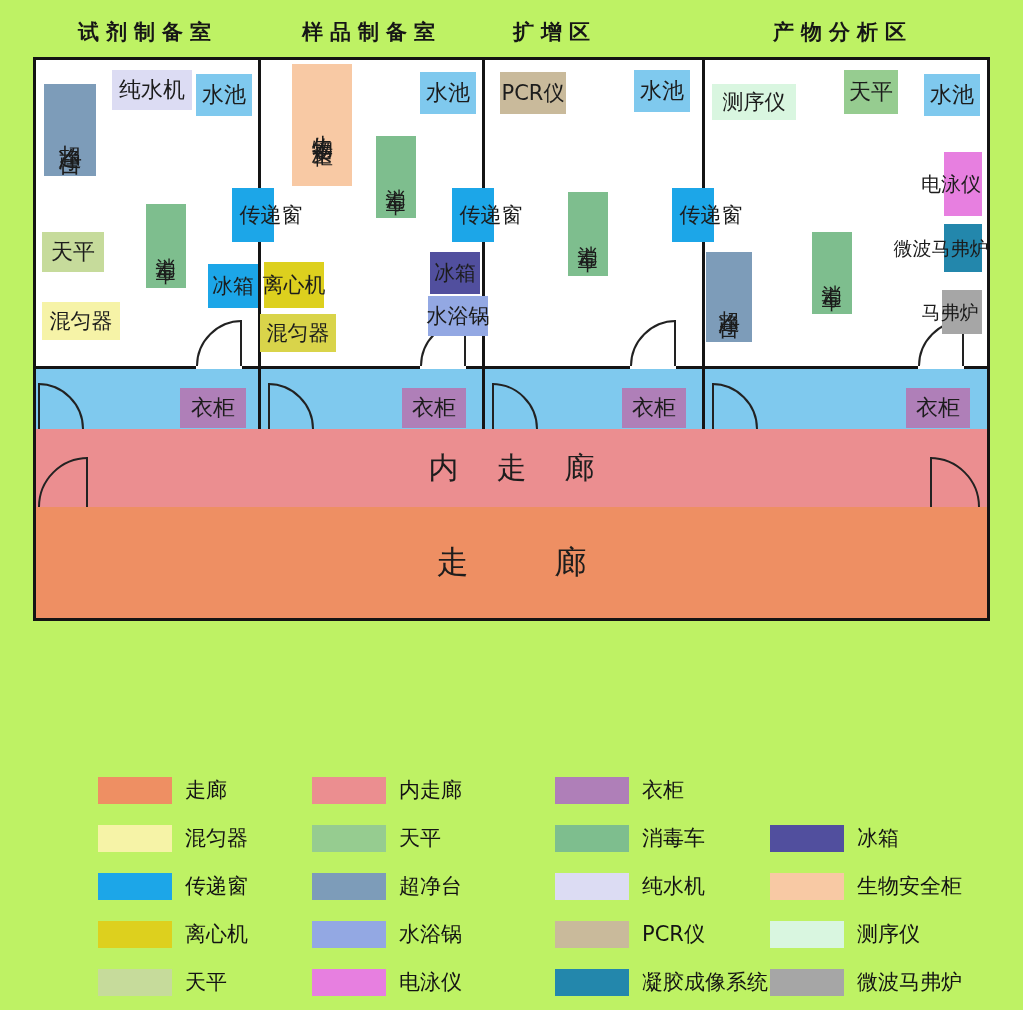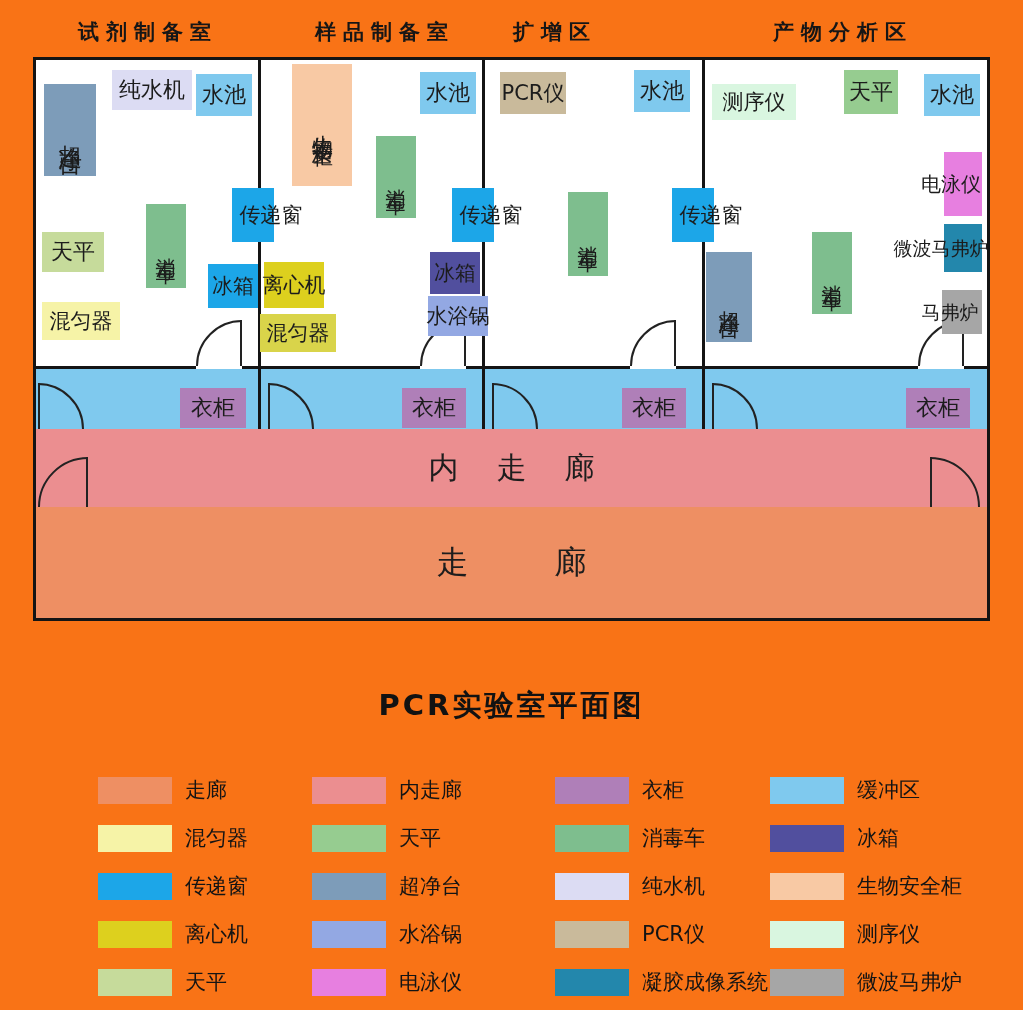--- a/index.html
+++ b/index.html
@@ -1,16 +1,16 @@
 <!DOCTYPE html>
 <html><head>
 <meta charset="utf-8">
 <style>
   html,body{margin:0;padding:0;background:#fff;}
-  .page{position:relative;width:1023px;height:1010px;background:#f97316;overflow:hidden;
+  .page{position:relative;width:1023px;height:1010px;background:#bef264;overflow:hidden;
         font-family:"DejaVu Sans",sans-serif;color:#111;}
   .room-label{position:absolute;top:18px;transform:translateX(-50%);font-size:21px;
         font-weight:600;letter-spacing:7px;white-space:nowrap;color:#161616;}
   .plan{position:absolute;left:33px;top:57px;width:951px;height:558px;border:3px solid #141414;background:#fff;}
   .zone{position:absolute;display:flex;align-items:center;justify-content:center;}
   .zone-label{font-weight:500;color:#1d1d1d;}
   .zl-inner-corridor{font-size:30px;letter-spacing:38px;margin-right:-38px;}
   .zl-corridor{font-size:32px;letter-spacing:86px;margin-right:-86px;}
   .wall{position:absolute;background:#141414;}
   .door-arc{position:absolute;overflow:hidden;}
@@ -25,21 +25,21 @@
   .legend-item{position:absolute;display:flex;align-items:center;gap:13px;}
   .legend-swatch{display:inline-block;width:74px;height:27px;}
   .legend-label{font-size:21px;font-weight:500;white-space:nowrap;color:#141414;}
 </style>
 </head>
 <body>
 
 <div class="page">
   <div>
       <div class="room-label" style="left: 148px;">试剂制备室</div>
-      <div class="room-label" style="left: 385px; text-align: center;">样品制备室</div>
+      <div class="room-label" style="left: 372px; text-align: center;">样品制备室</div>
       <div class="room-label" style="left: 555px;">扩增区</div>
       <div class="room-label" style="left: 843px;">产物分析区</div>
     </div>
   <div class="plan">
       <div class="zone" style="left: 0px; top: 309px; width: 951px; height: 60px; background: rgb(127, 201, 238);"></div>
       <div class="zone" style="left: 0px; top: 369px; width: 951px; height: 78px; background: rgb(235, 142, 144);">
         <span class="zone-label zl-inner-corridor">内走廊</span>
       </div>
       <div class="zone" style="left: 0px; top: 447px; width: 951px; height: 111px; background: rgb(238, 143, 99);">
         <span class="zone-label zl-corridor">走廊</span>
@@ -182,38 +182,33 @@
       <div class="equip" style="left: 366px; top: 328px; width: 64px; height: 40px; background: rgb(175, 127, 184);">
         <span class="equip-label" style="font-size: 22px;">衣柜</span>
       </div>
       <div class="equip" style="left: 586px; top: 328px; width: 64px; height: 40px; background: rgb(175, 127, 184);">
         <span class="equip-label" style="font-size: 22px;">衣柜</span>
       </div>
       <div class="equip" style="left: 870px; top: 328px; width: 64px; height: 40px; background: rgb(175, 127, 184);">
         <span class="equip-label" style="font-size: 22px;">衣柜</span>
       </div>
     </div>
-  <div class="title">PCR实验室平面图</div>
   <div class="legend">
       <div class="legend-item" style="left: 98px; top: 776px;">
         <span class="legend-swatch" style="background: rgb(238, 143, 99);"></span>
         <span class="legend-label">走廊</span>
       </div>
       <div class="legend-item" style="left: 312px; top: 776px;">
         <span class="legend-swatch" style="background: rgb(235, 142, 144);"></span>
         <span class="legend-label">内走廊</span>
       </div>
       <div class="legend-item" style="left: 555px; top: 776px;">
         <span class="legend-swatch" style="background: rgb(175, 127, 184);"></span>
         <span class="legend-label">衣柜</span>
       </div>
-      <div class="legend-item" style="left: 770px; top: 776px;">
-        <span class="legend-swatch" style="background: rgb(127, 201, 238);"></span>
-        <span class="legend-label">缓冲区</span>
-      </div>
       <div class="legend-item" style="left: 98px; top: 824px;">
         <span class="legend-swatch" style="background: rgb(246, 243, 167);"></span>
         <span class="legend-label">混匀器</span>
       </div>
       <div class="legend-item" style="left: 312px; top: 824px;">
         <span class="legend-swatch" style="background: rgb(150, 204, 144);"></span>
         <span class="legend-label">天平</span>
       </div>
       <div class="legend-item" style="left: 555px; top: 824px;">
         <span class="legend-swatch" style="background: rgb(126, 190, 142);"></span>

